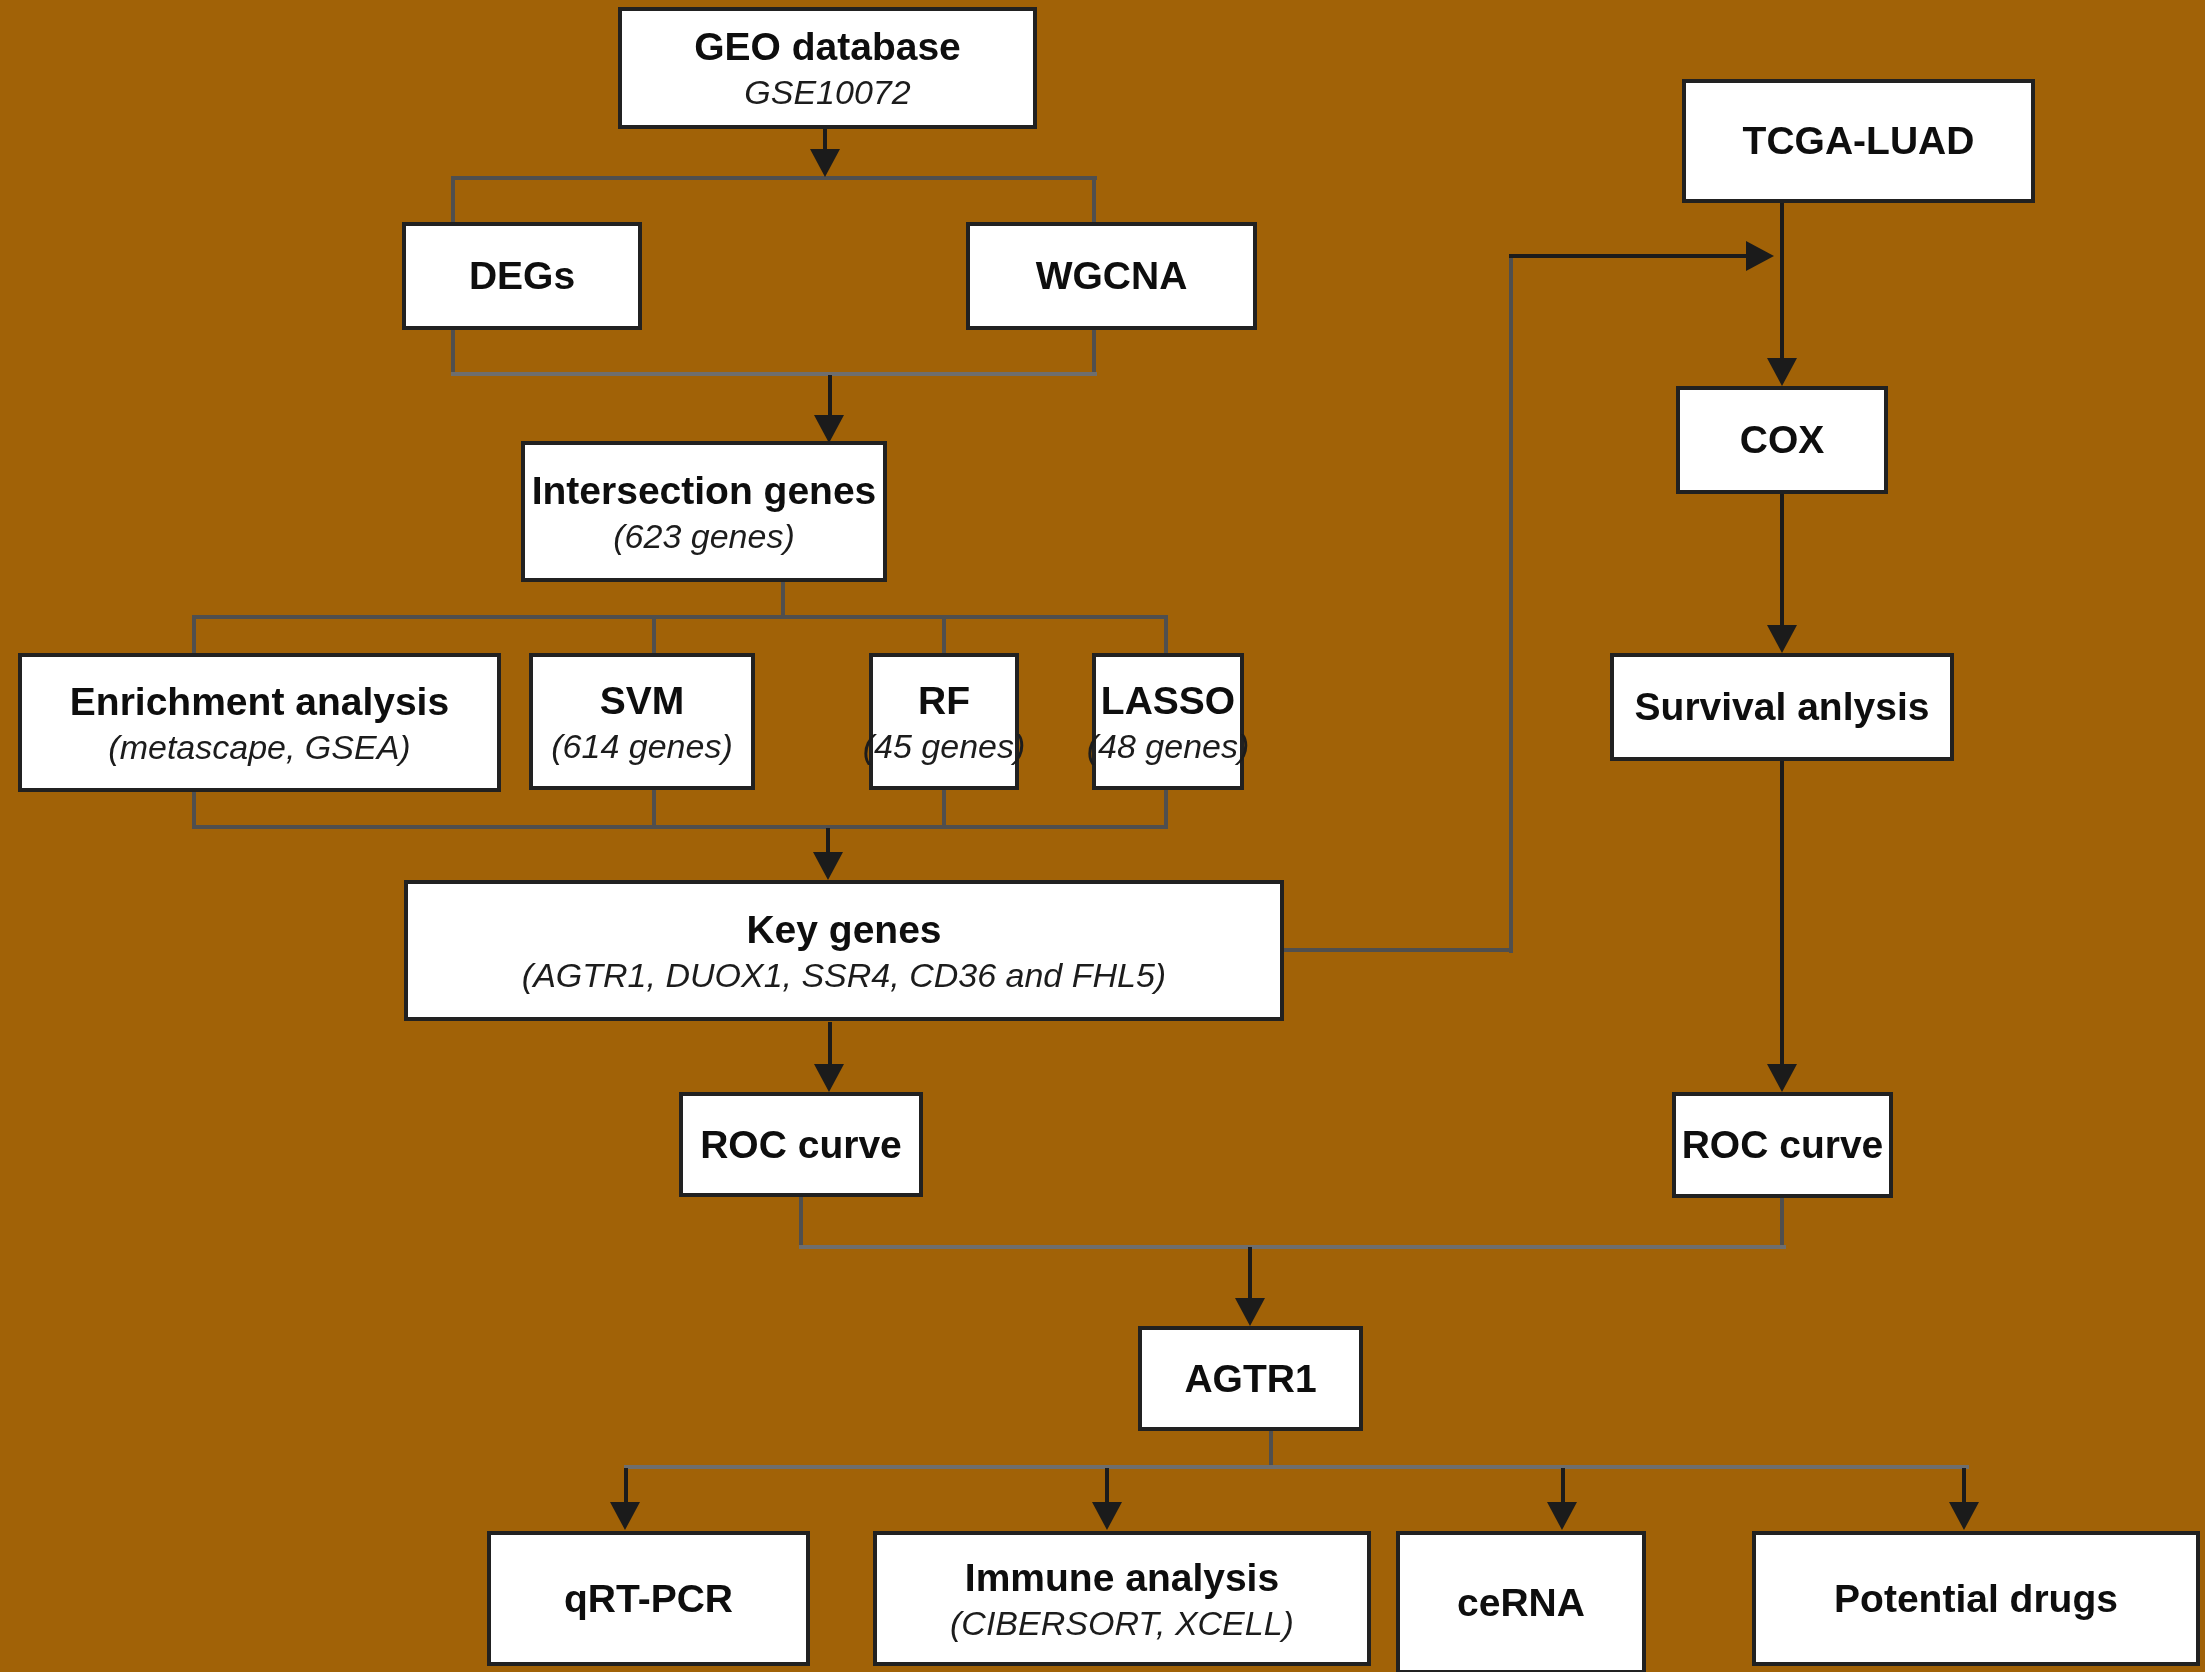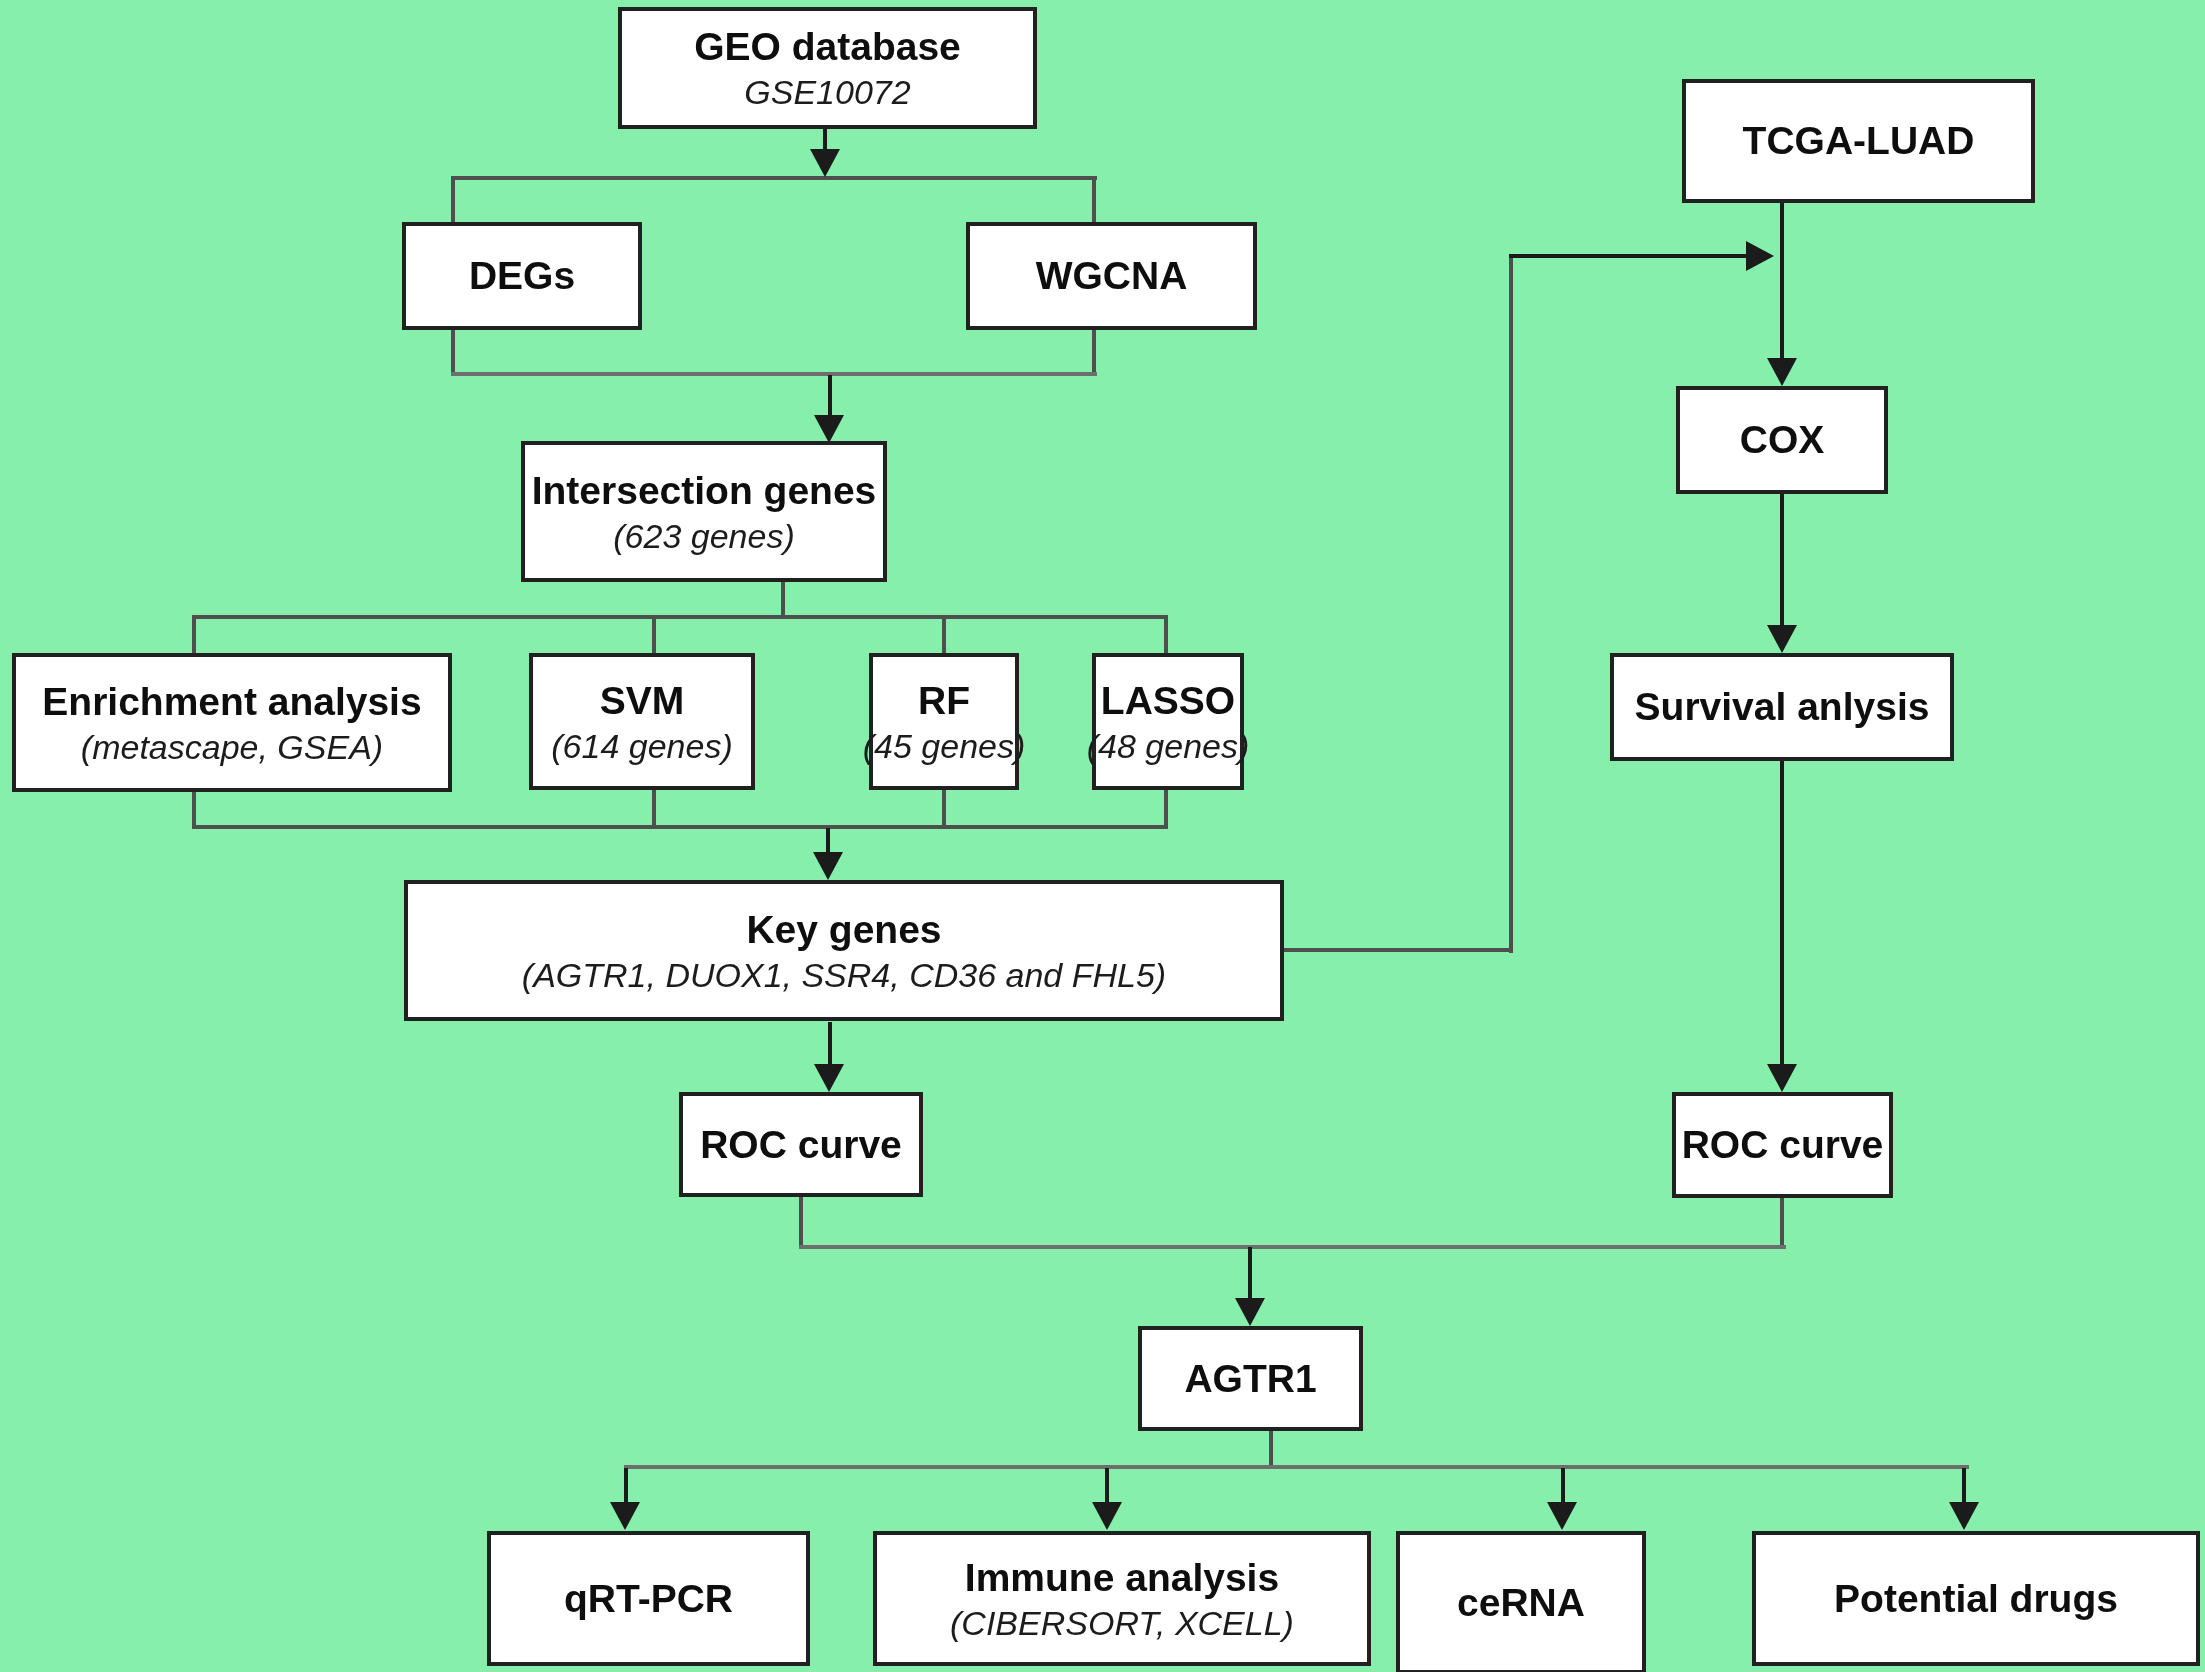--- a/index.html
+++ b/index.html
@@ -1,20 +1,20 @@
 <!DOCTYPE html>
 <html style="font-size:14px"><head>
 <meta charset="utf-8">
 <style>
   html,body{margin:0;padding:0;background:#ffffff;}
   .canvas{
     position:relative;
     width:2206px;
     height:1673px;
-    background:#86efac;
+    background:#a16207;
     font-family:"Liberation Sans","DejaVu Sans",sans-serif;
     overflow:hidden;
   }
   .node{
     position:absolute;
     box-sizing:border-box;
     background:#ffffff;
     border:4.4px solid #212121;
     display:flex;
     flex-direction:column;
@@ -72,21 +72,21 @@
 
   <div class="node" style="left:966px;top:222px;width:291px;height:108px">
     <div class="t">WGCNA</div>
   </div>
 
   <div class="node" style="left:521px;top:441px;width:366px;height:141px">
     <div class="t">Intersection genes</div>
     <div class="s">(623 genes)</div>
   </div>
 
-  <div class="node" style="left:12px;top:653px;width:440px;height:139px">
+  <div class="node" style="left:18px;top:653px;width:483px;height:139px">
     <div class="t">Enrichment analysis</div>
     <div class="s">(metascape, GSEA)</div>
   </div>
 
   <div class="node" style="left:529px;top:653px;width:226px;height:137px">
     <div class="t">SVM</div>
     <div class="s">(614 genes)</div>
   </div>
 
   <div class="node" style="left:869px;top:653px;width:150px;height:137px">

